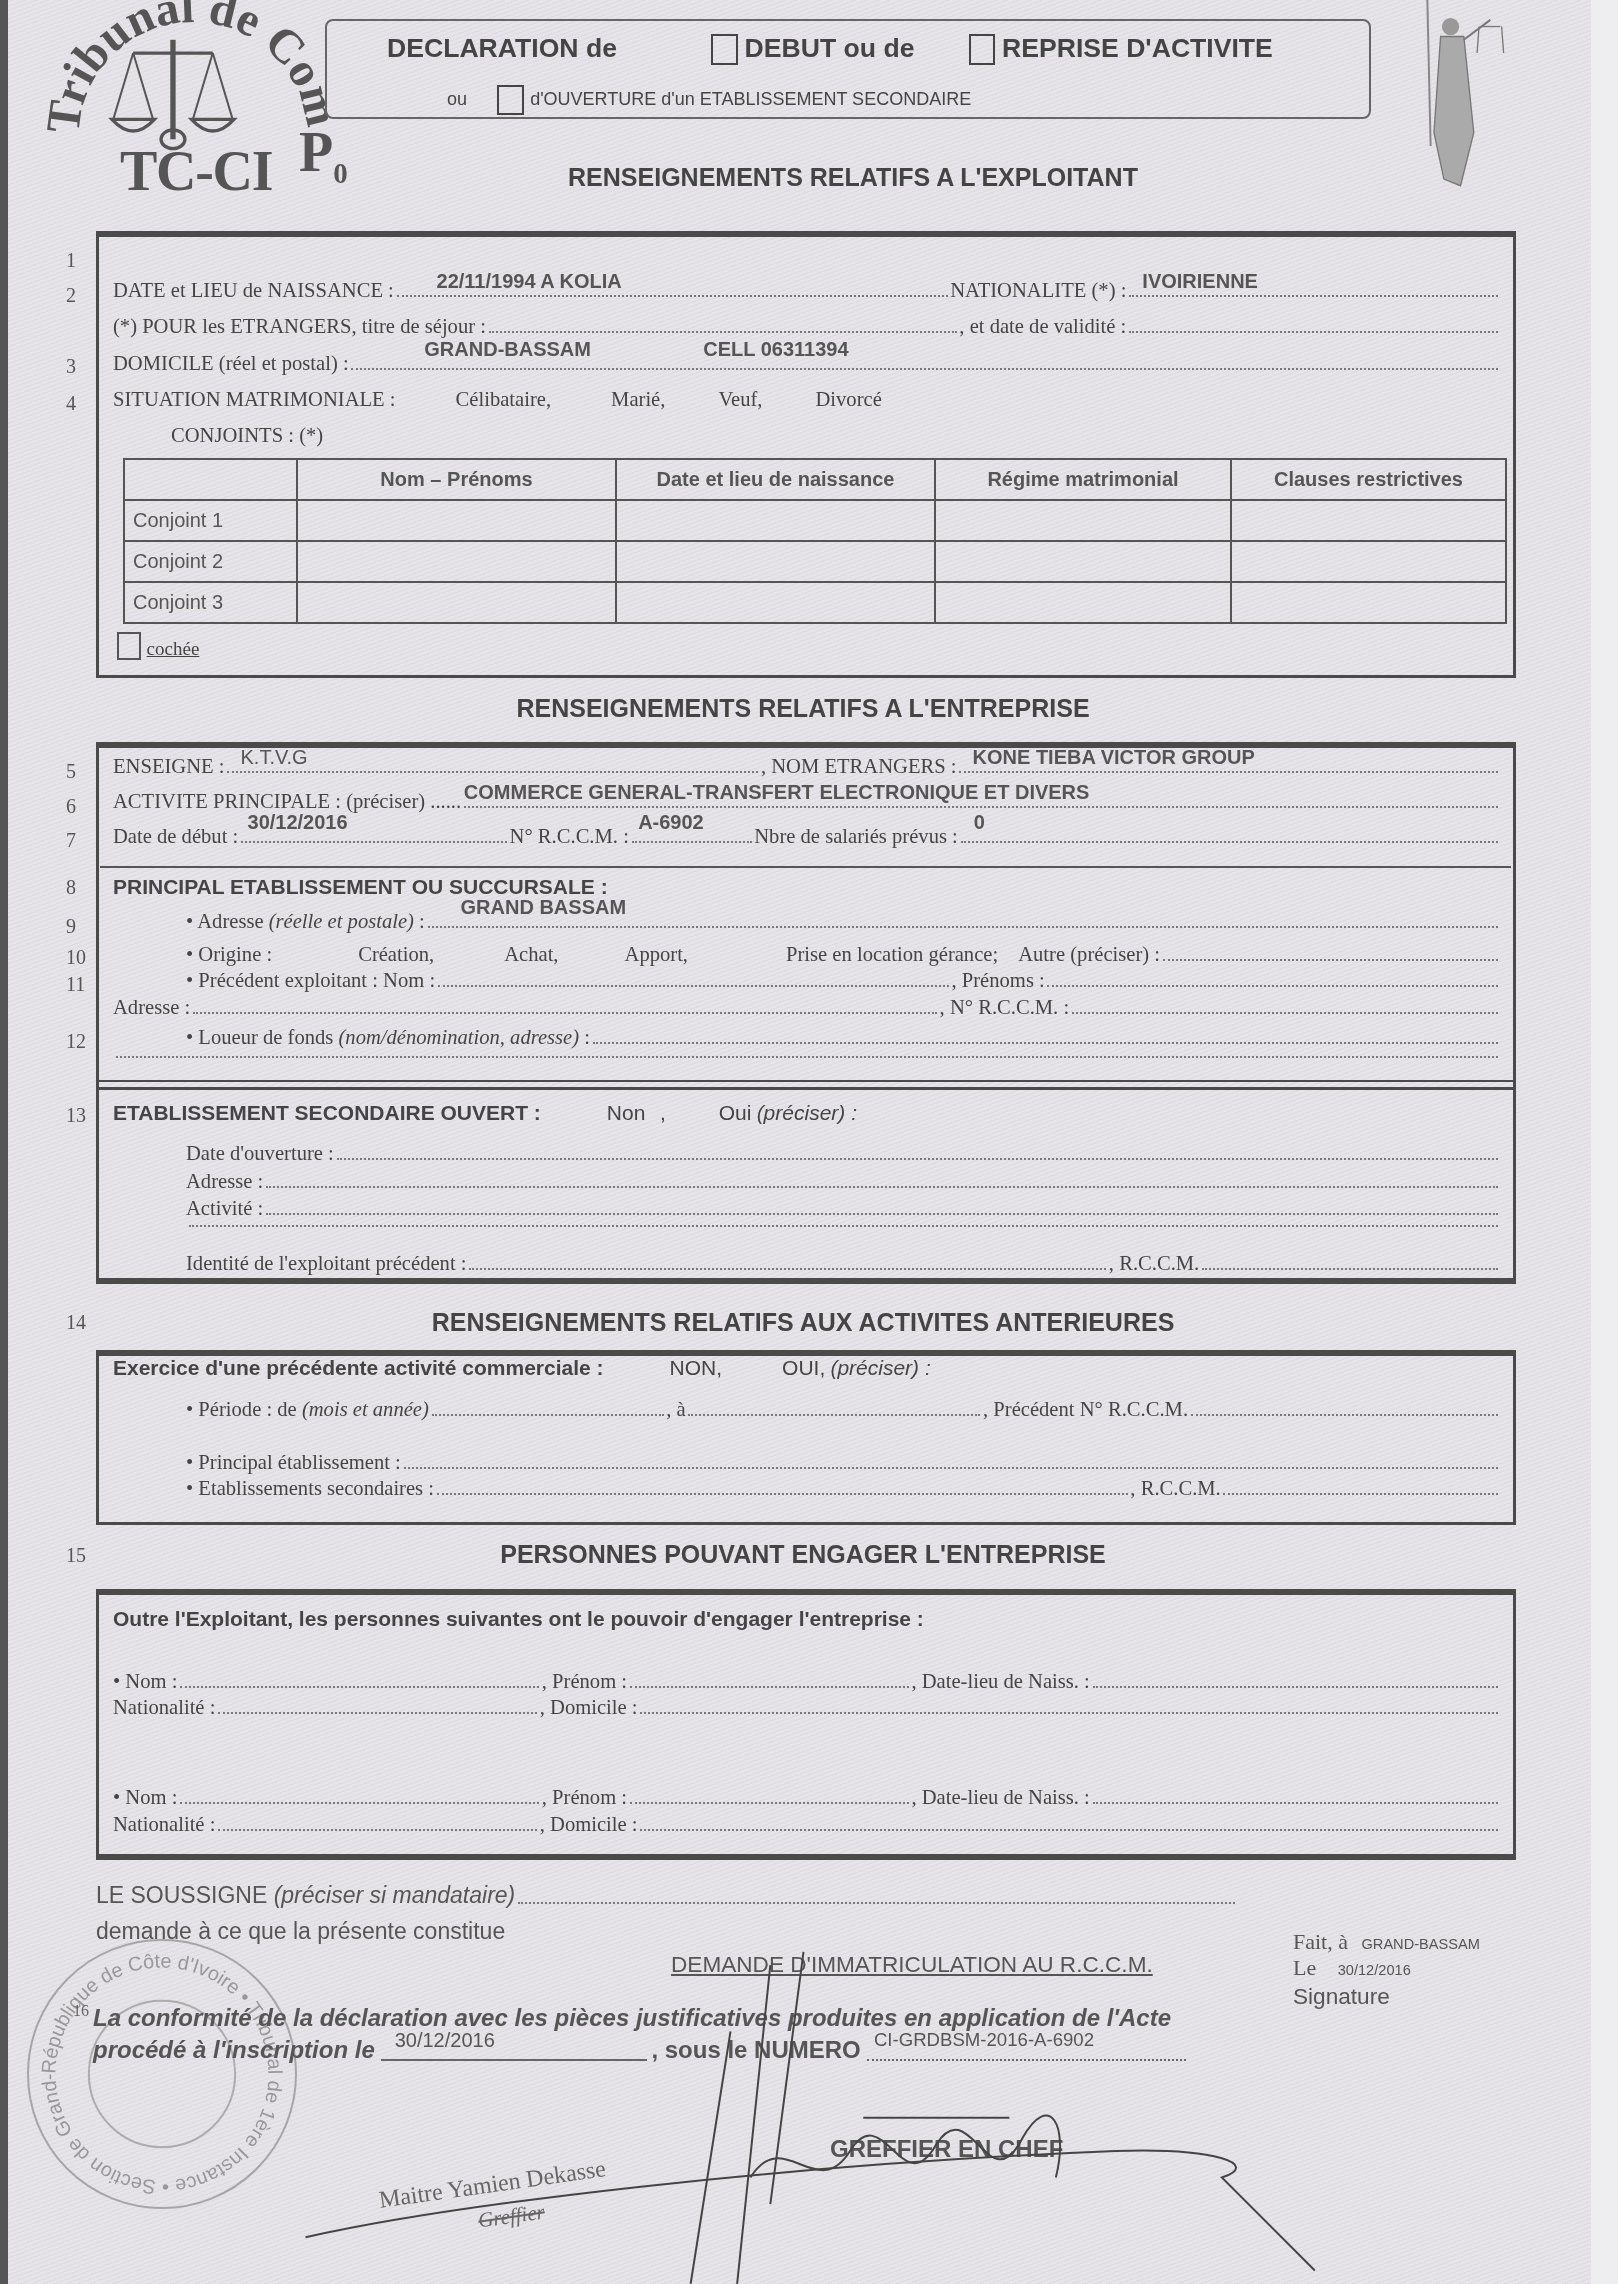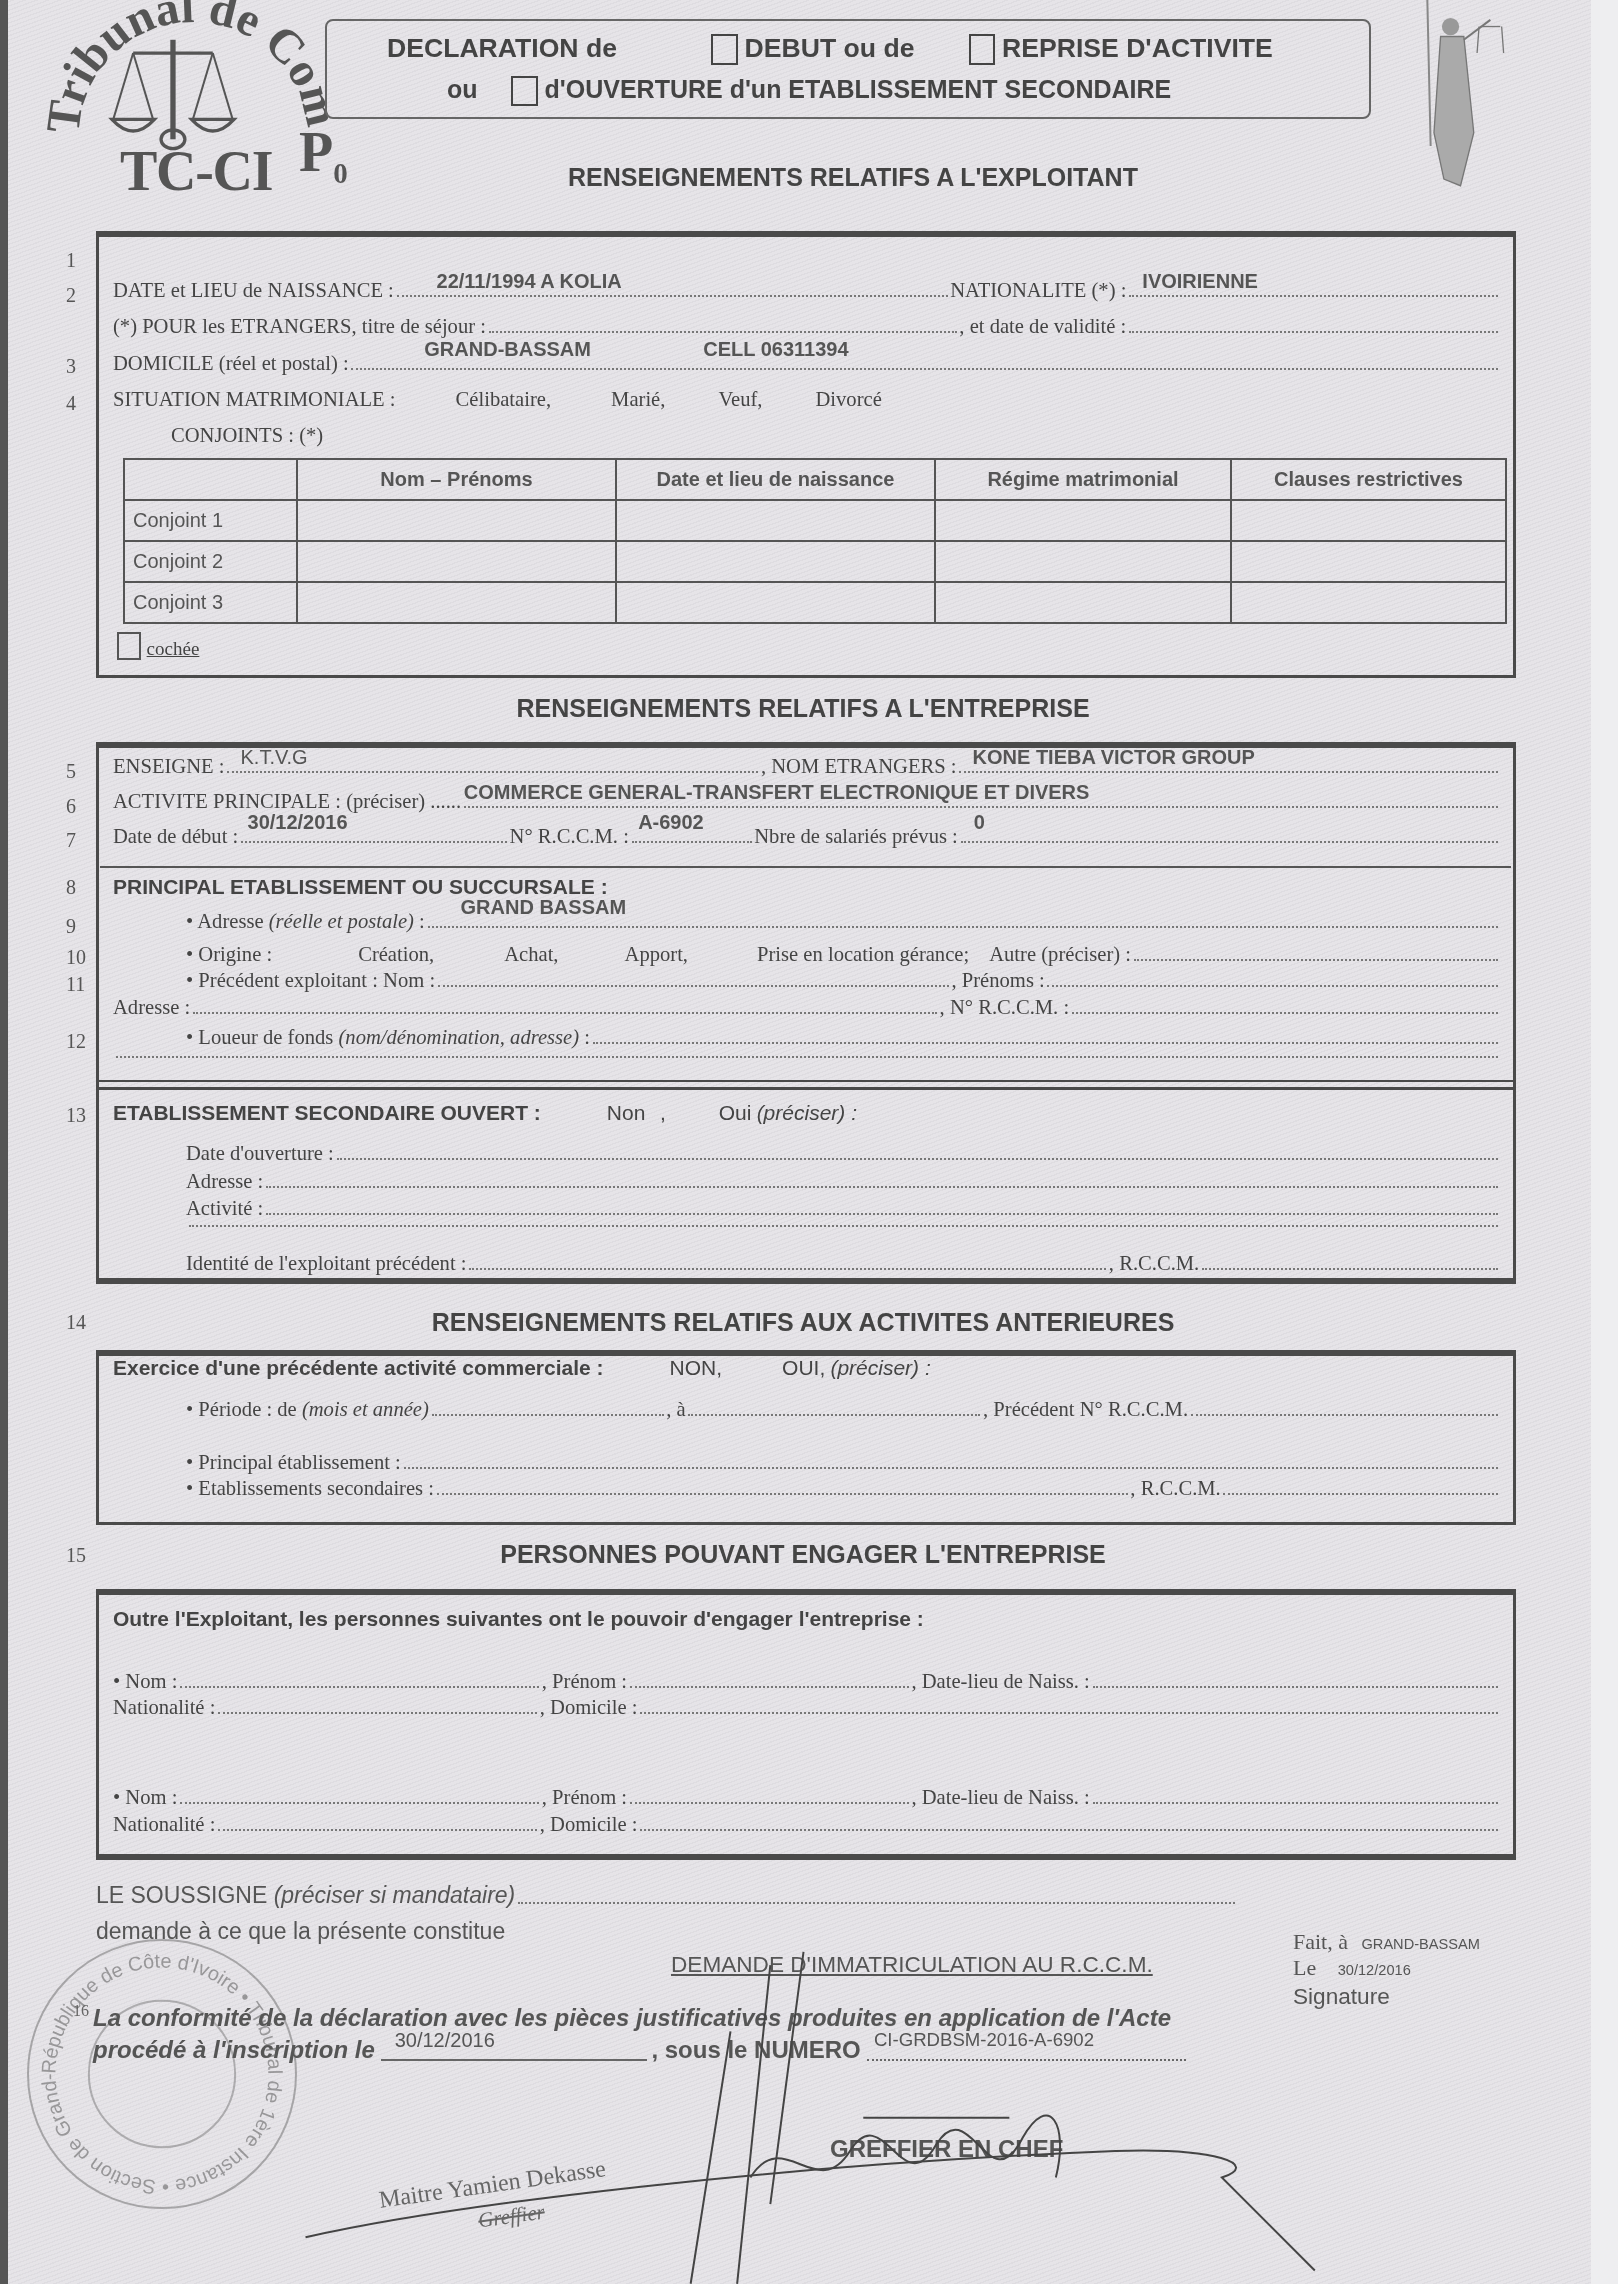--- a/index.html
+++ b/index.html
@@ -58,21 +58,21 @@
   </div>
 
   <div class="abs sans" style="left:325px;top:18.6px;width:1042px;height:96px;border:2.7px solid #666;border-radius:8px;">
     <div class="abs" style="left:60px;top:12px;font-size:26.6px;font-weight:bold;color:#444;white-space:nowrap;">
       <span>DECLARATION de</span>
       <span style="display:inline-block;width:73px;"></span>
       <span class="chk"></span><span>DEBUT ou de</span>
       <span style="display:inline-block;width:33px;"></span>
       <span class="chk"></span><span>REPRISE D'ACTIVITE</span>
     </div>
-    <div class="abs" style="left:120px;top:54px;font-size:25px;font-weight:bold;color:#444;white-space:nowrap;">
+    <div class="abs" style="left:120px;top:64px;font-size:18px;font-weight:normal;color:#444;white-space:nowrap;">
       <span>ou</span>
       <span style="display:inline-block;width:13.3px;"></span>
       <span class="chk"></span><span>d'OUVERTURE d'un ETABLISSEMENT SECONDAIRE</span>
     </div>
   </div>
 
   <div class="abs" style="left:1414px;top:0;width:93px;height:199px;">
     <svg width="93" height="199" viewBox="0 0 140 300">
       <line x1="20" y1="0" x2="25" y2="220" stroke="#888" stroke-width="3"></line>
       <circle cx="55" cy="40" r="13" fill="#999"></circle>
@@ -217,21 +217,21 @@
         <span class="fill" style="left:33px;bottom:6.6px;">GRAND BASSAM</span>
       </span>
   </div>
 
   <div class="lnum" style="top:946px;">10</div>
   <div class="row" style="left:186px;top:943px;width:1315px;">
     <span>• Origine :</span>
     <span style="margin-left:86px;">Création,</span>
     <span style="margin-left:70px;">Achat,</span>
     <span style="margin-left:66px;">Apport,</span>
-    <span style="margin-left:69px;">Prise en location gérance;</span>
+    <span style="margin-left:98px;">Prise en location gérance;</span>
     <span style="margin-left:20px;">Autre (préciser) :</span>
     <span class="dots"></span>
   </div>
 
   <div class="lnum" style="top:973px;">11</div>
   <div class="row" style="left:186px;top:969px;width:1315px;">
     <span>• Précédent exploitant : Nom :</span>
     <span class="dots" style="flex:0 0 511px;"></span>
     <span>, Prénoms :</span>
     <span class="dots"></span>

